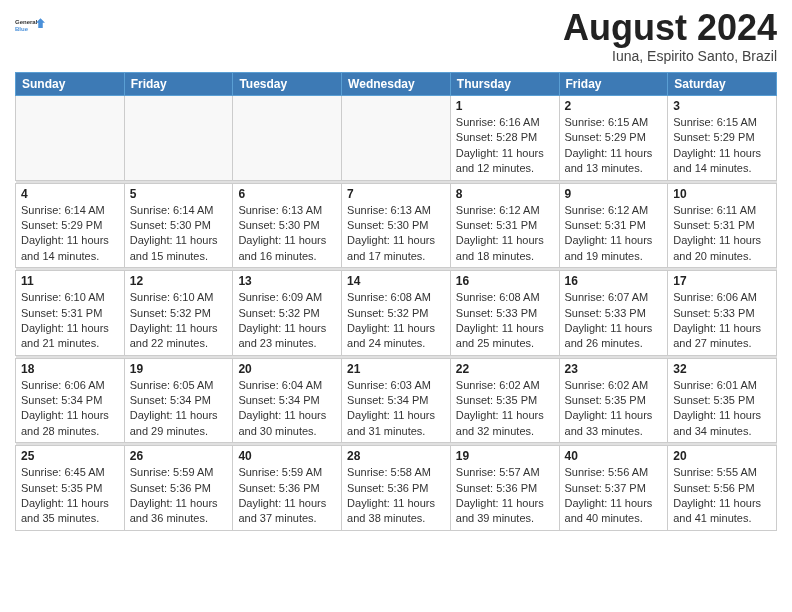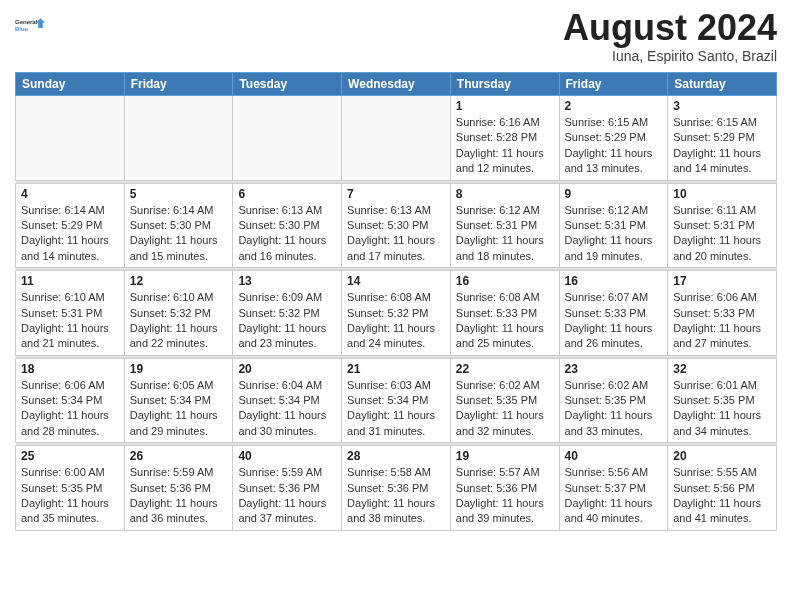--- a/index.html
+++ b/index.html
@@ -300,21 +300,21 @@
 Daylight: 11 hours
 and 34 minutes.</div>
           </td>
         </tr>
         <tr>
           <td colspan="7" style="padding: 0px; height: 3px; background: rgb(224, 224, 224); border: none;"></td>
         </tr>
         <tr>
           <td>
             <div class="day-number">25</div>
-            <div class="day-info" style="white-space: pre-line;">Sunrise: 6:00 AM
+            <div class="day-info" style="white-space: pre-line;">Sunrise: 6:45 AM
 Sunset: 5:35 PM
 Daylight: 11 hours
 and 35 minutes.</div>
           </td>
           <td>
             <div class="day-number">26</div>
             <div class="day-info" style="white-space: pre-line;">Sunrise: 5:59 AM
 Sunset: 5:36 PM
 Daylight: 11 hours
 and 36 minutes.</div>

